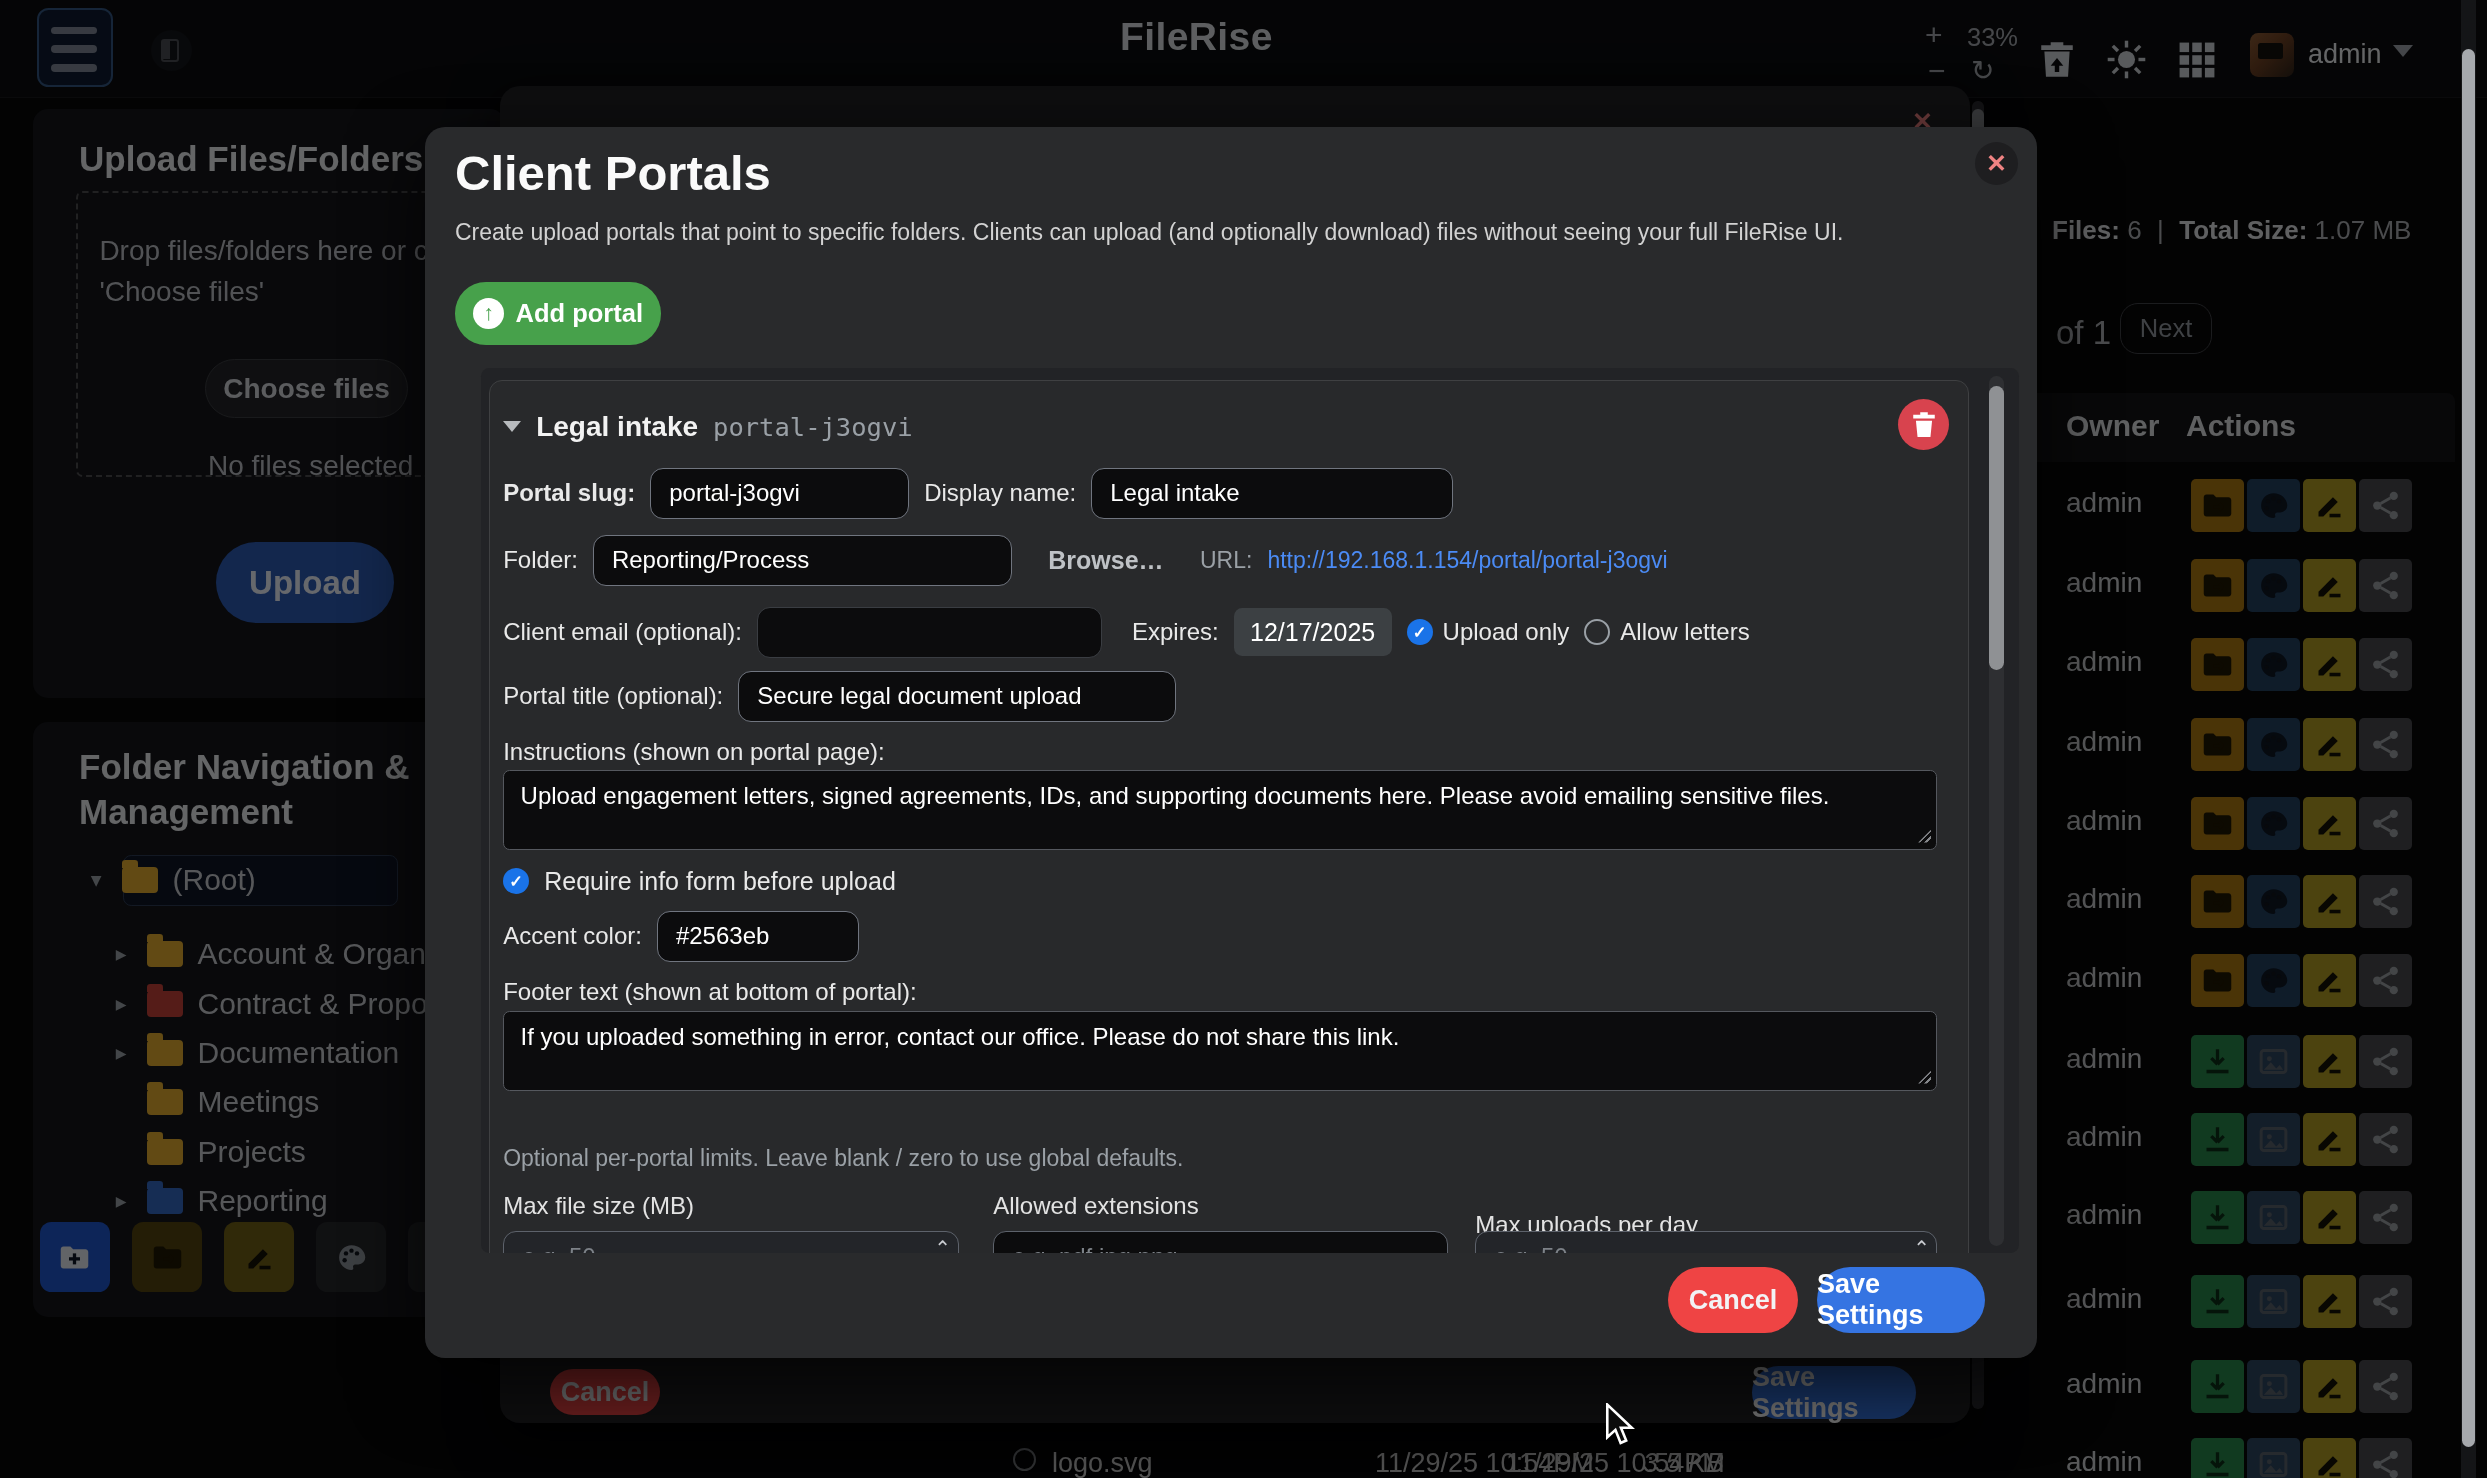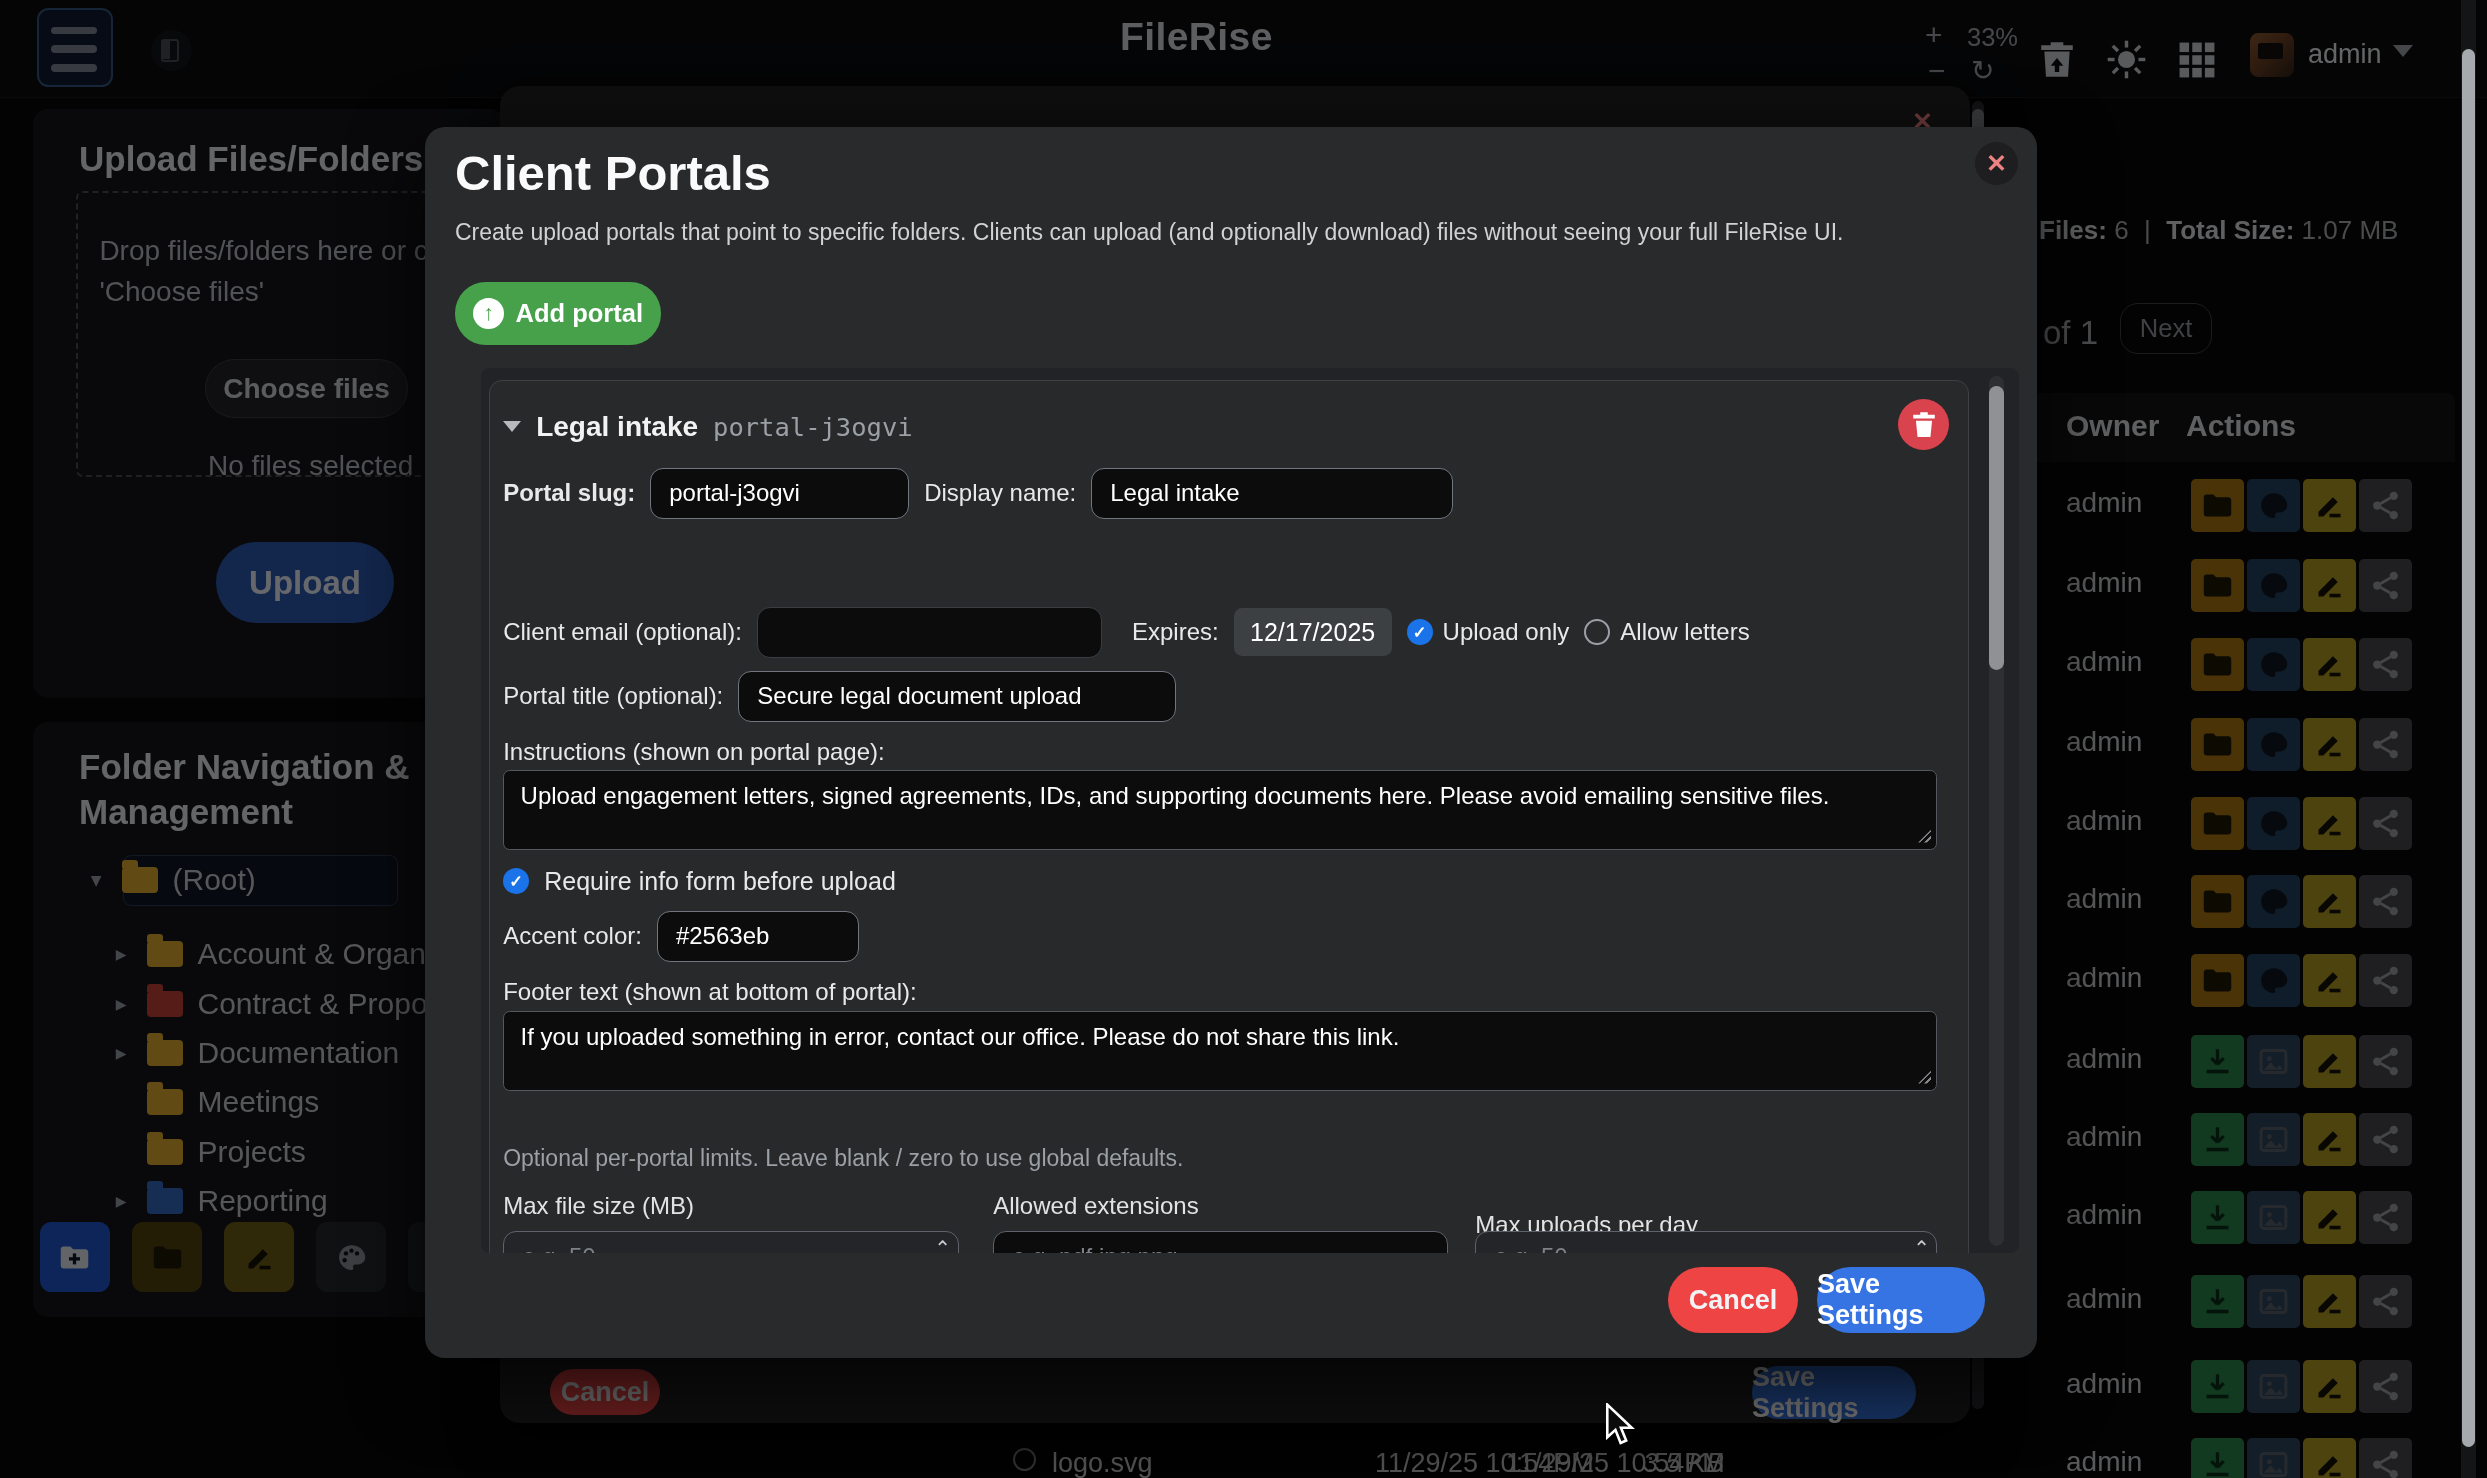--- a/index.html
+++ b/index.html
@@ -33,21 +33,21 @@
   .upload-btn{background:#2c59b0;color:#e8ecf5;font-size:33px;font-weight:bold;border-radius:41px;}
   .tree-row{position:absolute;height:49px;display:flex;align-items:center;}
   .tree-caret{font-size:21.4px;color:#9aa0a6;width:28px;text-align:center;}
   .ficon{width:36px;height:26px;border-radius:4.1px;position:relative;margin-right:15px;}
   .ficon::before{content:"";position:absolute;top:-6.6px;left:0;width:16.4px;height:8.2px;border-radius:3.3px 3.3px 0 0;background:inherit;}
   .tree-label{font-size:30px;color:#c3c6cb;white-space:nowrap;}
   .root-pill{position:absolute;border:0.8px solid #2c3a52;background:#0f1626;border-radius:8.2px;}
   .tool-btn{position:absolute;width:70px;height:70px;border-radius:11.5px;display:flex;align-items:center;justify-content:center;}
 
   
-  .stats{font-size:26px;color:#a9abaf;}
+  .stats{font-size:26px;color:#a9abaf;margin-left:13px;}
   .stats b{color:#d9dadd;}
   .next-btn{border:1.6px solid #3f4044;border-radius:18px;color:#8f959c;font-size:25.5px;}
   .thead{background:#141416;border-radius:8.2px 8.2px 0 0;}
   .th{font-size:30px;font-weight:bold;color:#d8dadd;}
   .trow{position:absolute;height:79px;}
   .owner-cell{position:absolute;font-size:28px;color:#c9cbce;top:21.4px;}
   .act-btn{position:absolute;width:53px;height:53px;border-radius:5px;top:13px;display:flex;align-items:center;justify-content:center;}
   .fcell{position:absolute;top:23px;font-size:27px;color:#c4c4c4;white-space:nowrap;}
   .rowchk{position:absolute;width:23px;height:23px;border-radius:50%;border:2.5px solid #6f7276;box-sizing:border-box;top:23px;}
 
@@ -823,20 +823,27 @@
             </svg>
         </div>
 
         <div class="frow" style="top:86px;height:53px">
           <span class="flabel" style="font-weight:bold">Portal slug:</span>
           <input class="tinput" style="width: 259px;" value="portal-j3ogvi">
           <span class="flabel">Display name:</span>
           <input class="tinput" style="width: 362px;" value="Legal intake">
         </div>
 
+        <div class="frow" style="top:153px;height:53px">
+          <span class="flabel">Folder:</span>
+          <input class="tinput" style="width: 419px;" value="Reporting/Process">
+          <span class="browse" style="margin-left:21.4px">Browse…</span>
+          <span class="urllabel" style="margin-left:21.4px">URL:</span>
+          <a class="urllink" href="#">http://192.168.1.154/portal/portal-j3ogvi</a>
+        </div>
 
         <div class="frow" style="top:225px;height:53px">
           <span class="flabel">Client email (optional):</span>
           <input class="tinput darkborder" style="width: 345px;" value="">
           <span class="flabel" style="margin-left:15px">Expires:</span>
           <span class="date-chip">12/17/2025</span>
           <span class="chk on">✓</span>
           <span class="flabel" style="margin-left:-5px">Upload only</span>
           <span class="chk off"></span>
           <span class="flabel" style="margin-left:-5px">Allow letters</span>

